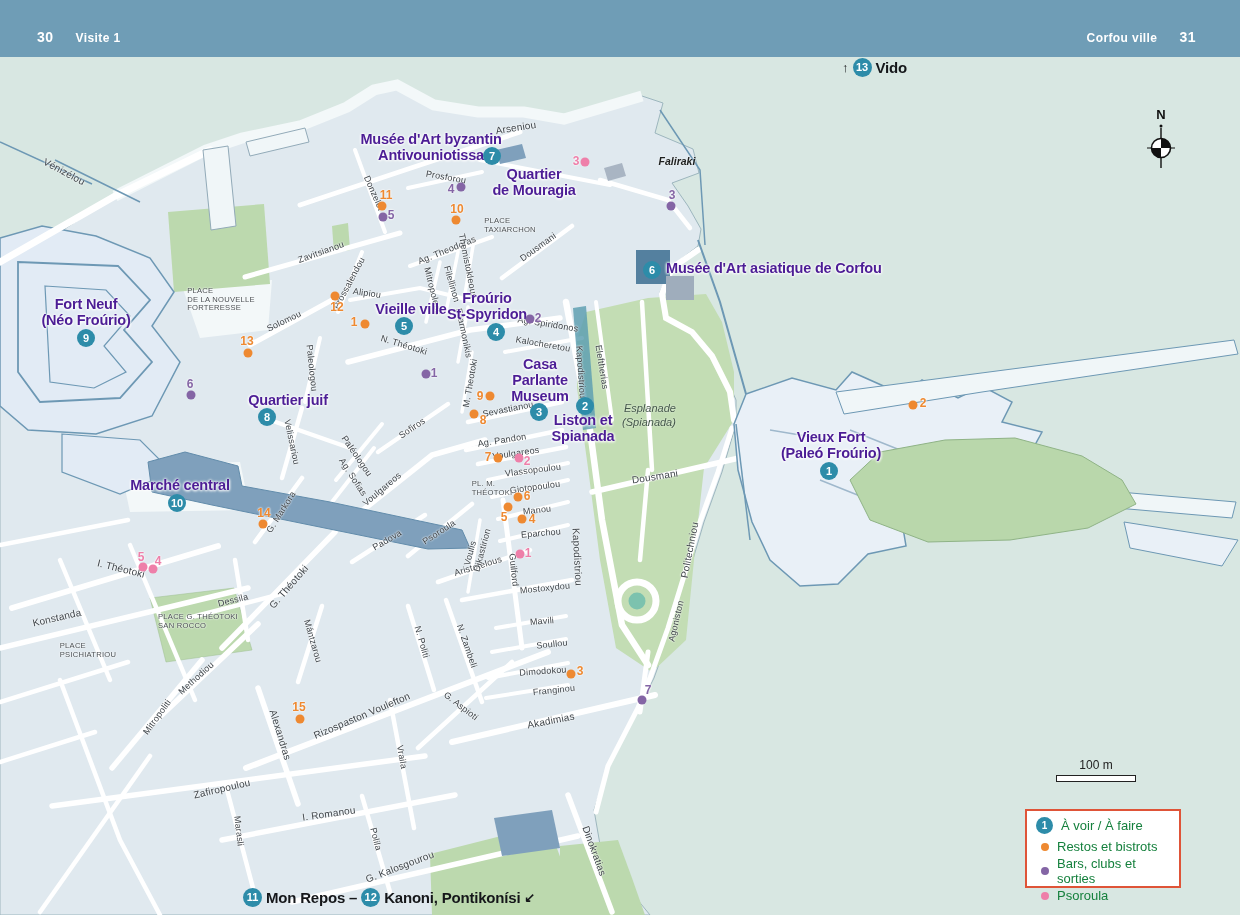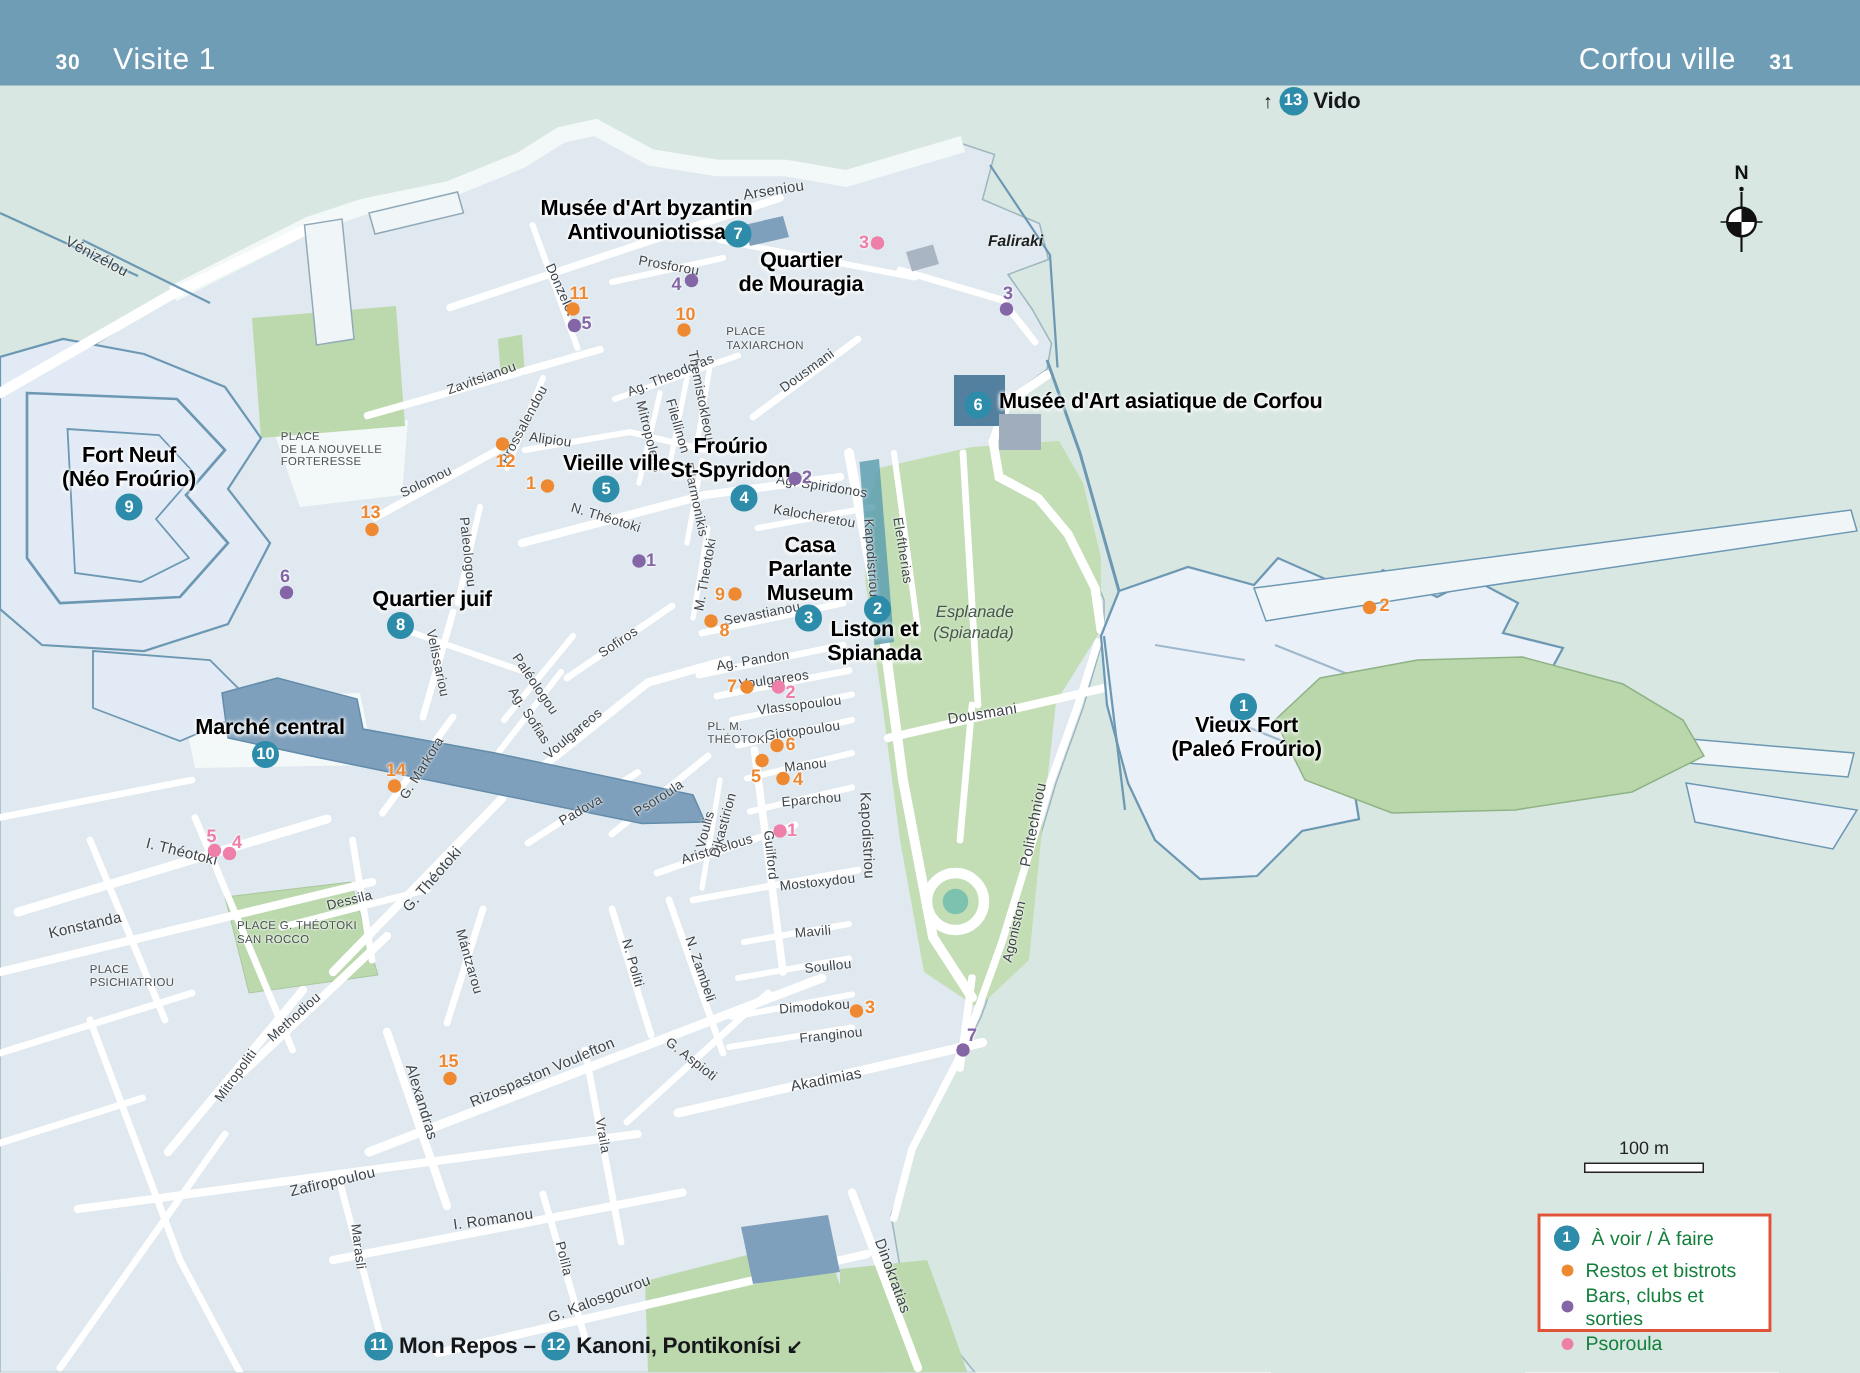--- a/index.html
+++ b/index.html
@@ -6,27 +6,27 @@
   .page{position:relative;width:1240px;height:915px;overflow:hidden;
         font-family:"Liberation Sans",sans-serif;background:#d8e7e2}
   svg.map{position:absolute;left:0;top:0;z-index:0}
   #overlay{position:absolute;left:0;top:0;width:1240px;height:915px;z-index:2}
   
   .hdr{position:absolute;left:0;top:0;width:1240px;height:57px;background:#6f9db6;z-index:3;color:#fff}
   .hdr .grp{position:absolute;top:29px;display:flex;align-items:baseline;gap:22px;white-space:nowrap}
   .hdr .grp.l{left:37px}
   .hdr .grp.r{right:44px}
   .hdr-num{font-size:14px;font-weight:bold;letter-spacing:.5px}
-  .hdr-title{font-size:20px;font-weight:normal;letter-spacing:.4px}
+  .hdr-title{font-size:12px;font-weight:bold;letter-spacing:.4px}
   
   .street{position:absolute;font-size:9px;color:#3e4449;white-space:nowrap;letter-spacing:.2px;
           text-shadow:0 0 2px #fff,0 0 2px #fff;line-height:10px;text-align:center}
   .place{position:absolute;font-size:7.6px;color:#4b5054;letter-spacing:.25px;
          line-height:8.6px;white-space:nowrap;text-shadow:0 0 2px #fff,0 0 2px #fff}
-  .poi{position:absolute;font-weight:bold;font-size:14.5px;color:#000000;text-align:center;
+  .poi{position:absolute;font-weight:bold;font-size:14.5px;color:#4c1d95;text-align:center;
        line-height:16px;white-space:nowrap;letter-spacing:-.2px;
        text-shadow:0 0 3px #fff,0 0 3px #fff,0 1px 3px #fff}
   .area{position:absolute;font-style:italic;font-size:11px;color:#44574a;text-align:right;
         line-height:14px;white-space:nowrap;text-shadow:0 0 2px rgba(255,255,255,.8)}
   .area.dark{color:#1d1f1e;font-size:10.5px;font-weight:600}
   .tealc{position:absolute;width:18px;height:18px;border-radius:50%;background:#2d8ca9;color:#fff;
          font-size:11px;font-weight:bold;line-height:18px;text-align:center}
   .mdot{position:absolute;width:9px;height:9px;border-radius:50%}
   .mnum{position:absolute;font-size:12px;font-weight:bold;white-space:nowrap;
         text-shadow:0 0 2px #fff,0 0 2px #fff}
@@ -322,21 +322,21 @@
         <div>Parlante</div>
         <div>Museum</div>
       </div>
       <div class="poi" style="left: 583px; top: 428px; transform: translate(-50%, -50%);">
         <div>Liston et</div>
         <div>Spianada</div>
       </div>
       <div class="poi" style="left: 666px; top: 268px; transform: translate(0px, -50%); text-align: left;">
         <div>Musée d'Art asiatique de Corfou</div>
       </div>
-      <div class="poi" style="left: 831px; top: 445px; transform: translate(-50%, -50%); margin-top: 47px;">
+      <div class="poi" style="left: 831px; top: 445px; transform: translate(-50%, -50%);">
         <div>Vieux Fort</div>
         <div>(Paleó Froúrio)</div>
       </div>
       <div class="poi" style="left: 288px; top: 400px; transform: translate(-50%, -50%);">
         <div>Quartier juif</div>
       </div>
       <div class="poi" style="left: 180px; top: 485px; transform: translate(-50%, -50%);">
         <div>Marché central</div>
       </div>
       <div class="tealc" style="left: 829px; top: 471px; transform: translate(-50%, -50%);">1</div>

